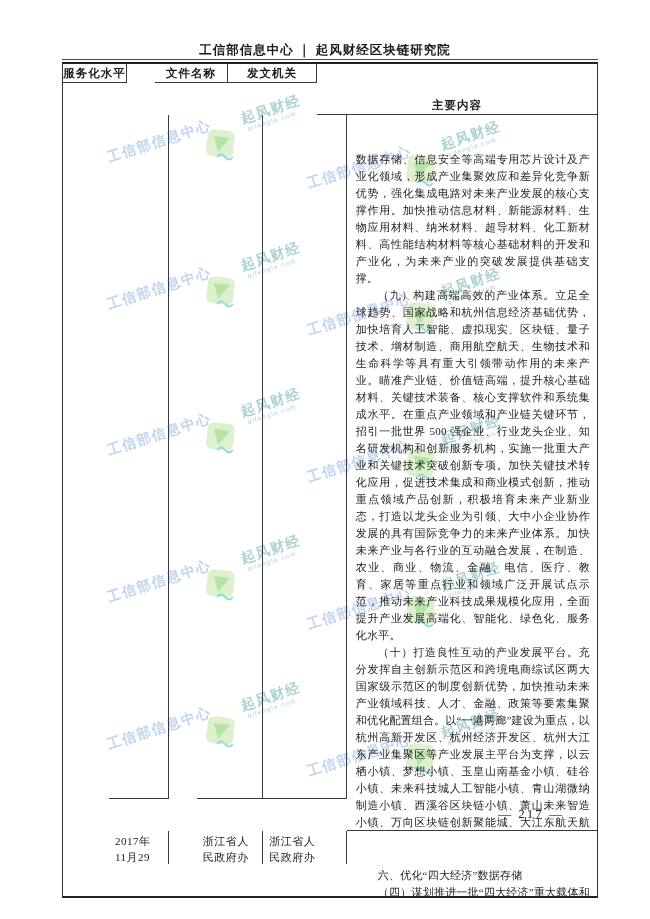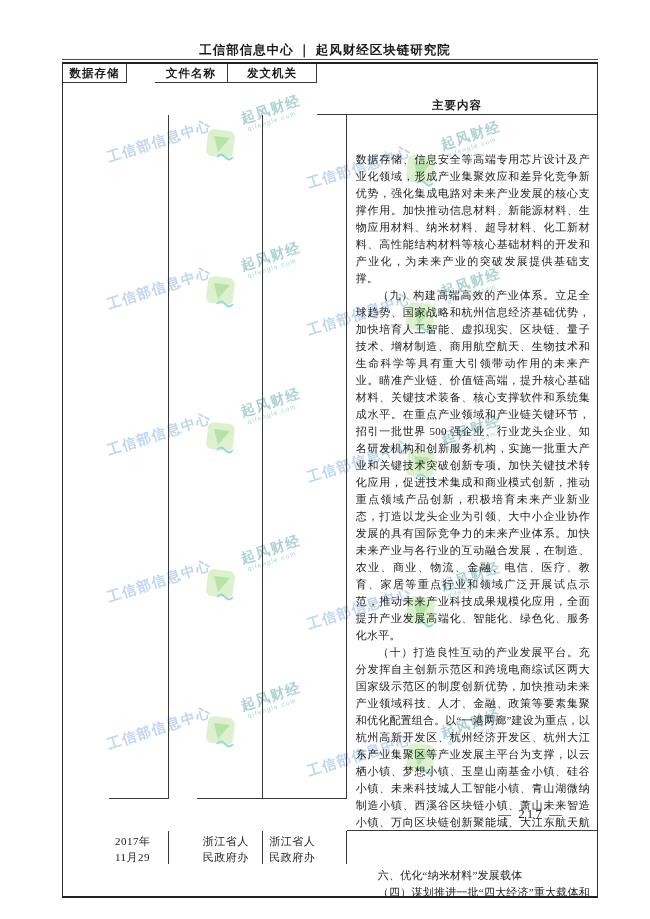--- a/index.html
+++ b/index.html
@@ -222,21 +222,21 @@
         <span class="b2">qifengle.com</span>
       </span>
     </div>
   </div>
 
 <div class="page-title">工信部信息中心 ｜ 起风财经区块链研究院</div>
 
 <div class="tbl">
 
   <div class="trow hdr">
-    <div class="tcell c1">数据存储</div>
+    <div class="tcell c1">服务化水平</div>
     <div class="tcell c2">文件名称</div>
     <div class="tcell c3">发文机关</div>
     <div class="tcell c4">主要内容</div>
   </div>
 
   <div class="trow row-cont">
     <div class="tcell c1 cell-date"></div>
     <div class="tcell c2 cell-file"></div>
     <div class="tcell c3 cell-agcy"></div>
     <div class="tcell c4 cell-content">
@@ -247,21 +247,21 @@
         </div>
     </div>
   </div>
 
   <div class="trow row-entry">
     <div class="tcell c1 cell-date">2017年11月29日</div>
     <div class="tcell c2 cell-file">浙江省人民政府办公厅</div>
     <div class="tcell c3 cell-agcy">浙江省人民政府办公厅</div>
     <div class="tcell c4 cell-content">
       <div class="content-flow">
-          <p>六、优化“纳米材料”发展载体</p>
+          <p>六、优化“四大经济”数据存储</p>
           <p>（四）谋划推进一批“四大经济”重大载体和重大项目。</p>
         </div>
     </div>
   </div>
 
 </div>
 
 <div class="page-num">— 217 —</div>
 
 </body></html>

